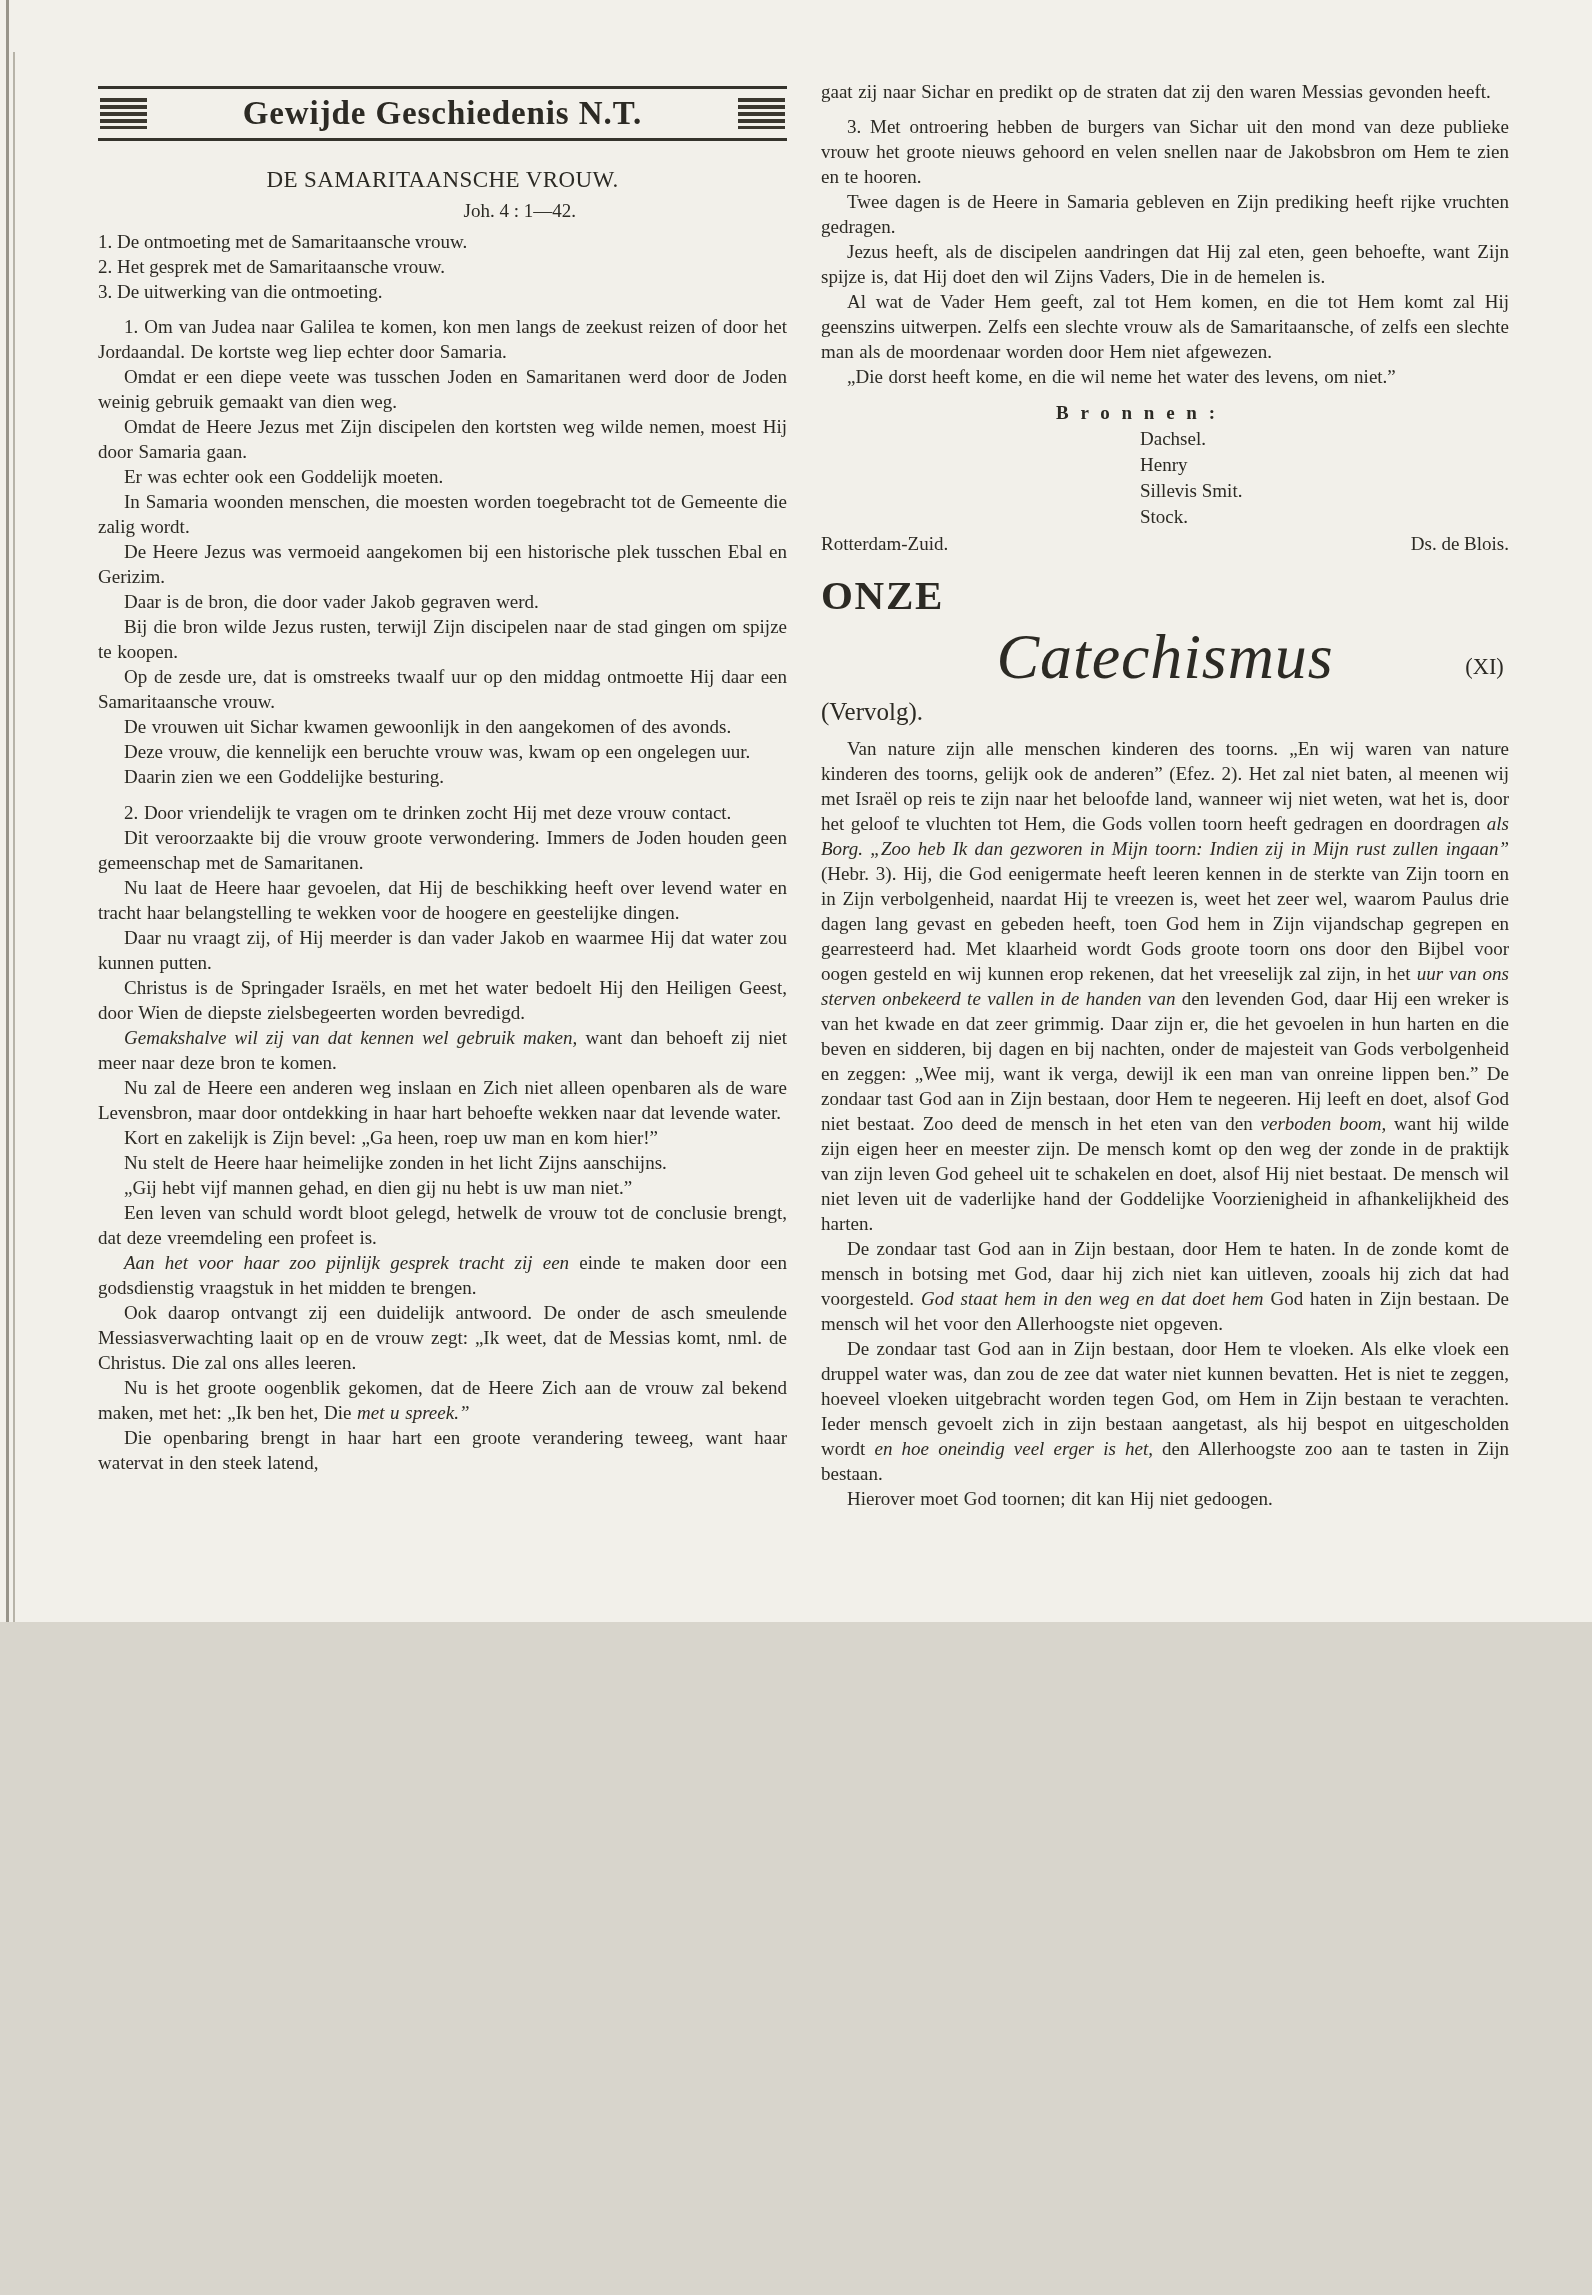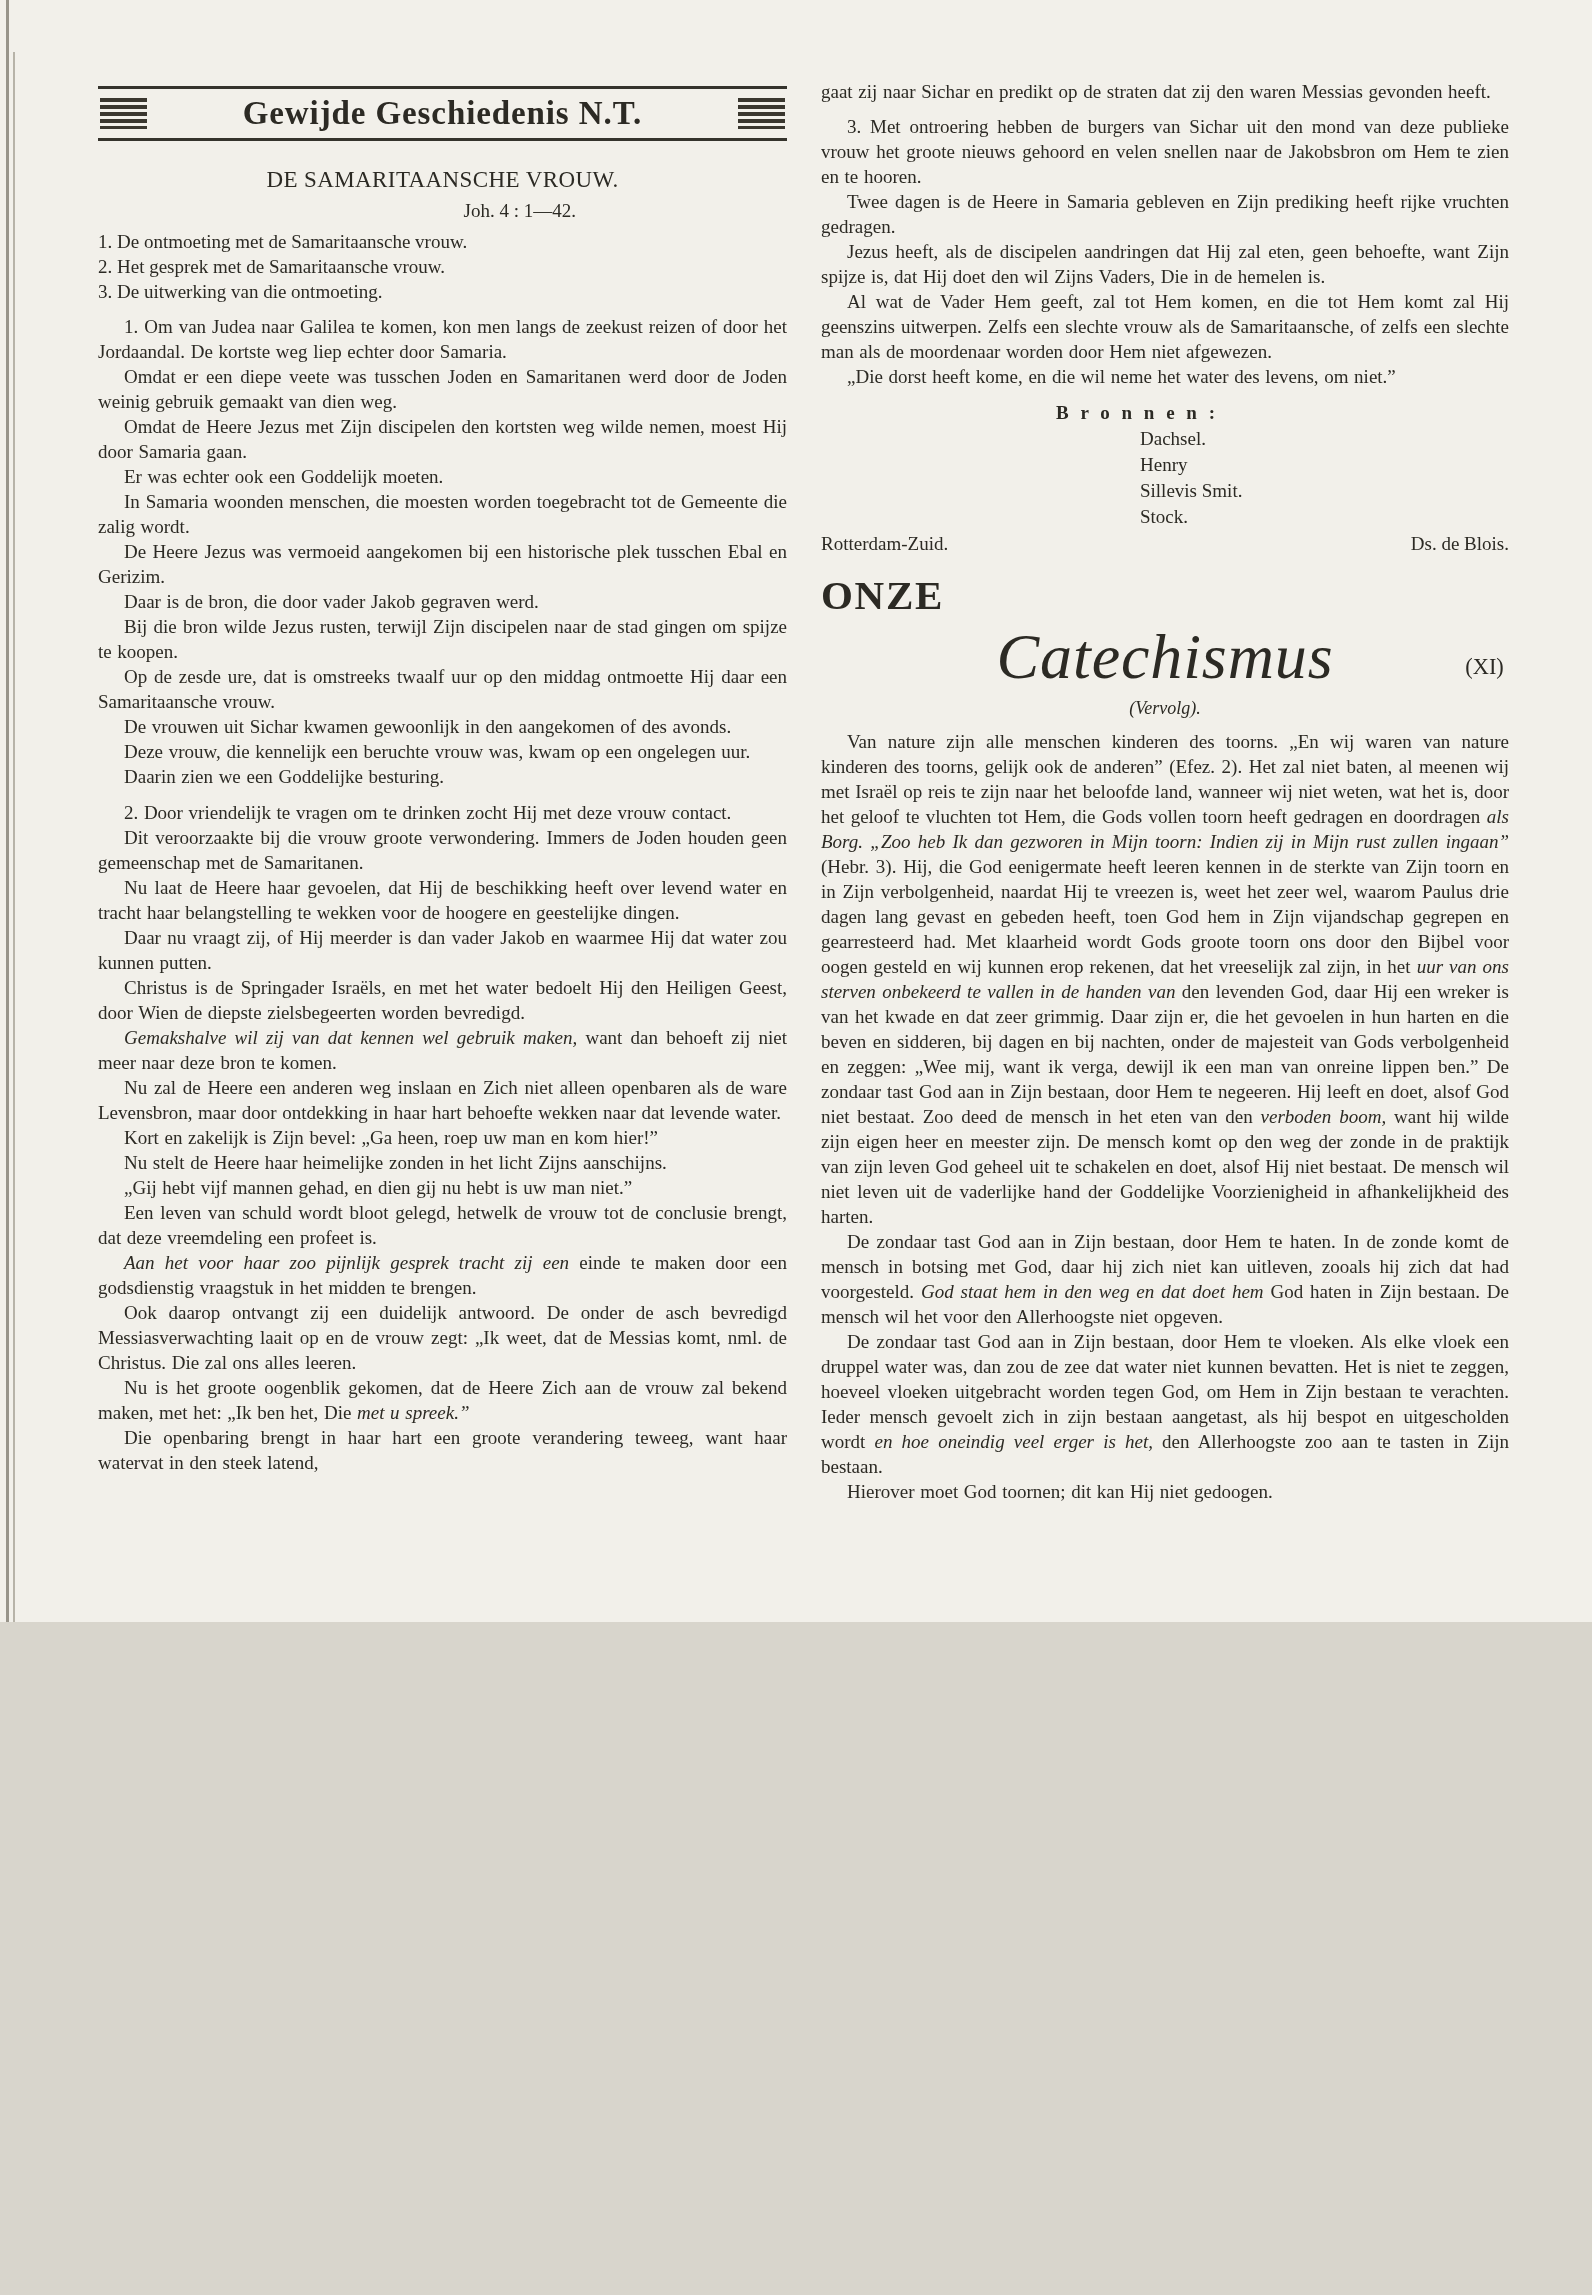--- a/index.html
+++ b/index.html
@@ -26,21 +26,21 @@
   .outline p{margin:0;text-indent:0;}
   .bronnen{margin:10.4px 0 3.5px;font-size:19px;line-height:26px;}
   .bronnen-label{margin-left:235px;font-weight:bold;letter-spacing:3.5px;}
   .bronnen-items{margin-left:319px;}
   .bronnen-items p{margin:0;text-indent:0;}
   .signoff{display:flex;justify-content:space-between;font-size:19px;margin:1.7px 0 12px;}
   .onze{font-size:41px;font-weight:bold;letter-spacing:1.7px;margin-top:15.5px;}
   .catech-row{position:relative;text-align:center;height:74px;margin-top:1.7px;}
   .catech{font-style:italic;font-weight:normal;font-size:64px;letter-spacing:0.9px;}
   .catech-num{position:absolute;right:5.2px;bottom:14px;font-size:22.4px;font-style:normal;}
-  .vervolg{text-align:center;font-size:18px;margin:3.5px 0 10.4px;font-style:italic;}
+  .vervolg{text-align:left;font-size:25px;margin:3.5px 0 10.4px;}
   .pagenum{position:absolute;left:98px;top:2140px;font-size:19px;}
   .binding-a{position:absolute;left:6px;top:0;width:2.6px;height:2295px;background:#98948a;}
   .binding-b{position:absolute;left:13px;top:52px;width:1.7px;height:2071px;background:#b7b3a8;}
   .bottom-tick{position:absolute;left:527px;top:2206px;width:1.7px;height:40px;background:#8e8a80;}
 </style>
 </head>
 <body>
 
 <div class="page">
   <div class="binding-a"></div>
@@ -77,21 +77,21 @@
         <p>Nu laat de Heere haar gevoelen, dat Hij de beschikking heeft over levend water en tracht haar belangstelling te wekken voor de hoogere en geestelijke dingen.</p>
         <p>Daar nu vraagt zij, of Hij meerder is dan vader Jakob en waarmee Hij dat water zou kunnen putten.</p>
         <p>Christus is de Springader Israëls, en met het water bedoelt Hij den Heiligen Geest, door Wien de diepste zielsbegeerten worden bevredigd.</p>
         <p><span class="it">Gemakshalve wil zij van dat kennen wel gebruik maken,</span><span> want dan behoeft zij niet meer naar deze bron te komen.</span></p>
         <p>Nu zal de Heere een anderen weg inslaan en Zich niet alleen openbaren als de ware Levensbron, maar door ontdekking in haar hart behoefte wekken naar dat levende water.</p>
         <p>Kort en zakelijk is Zijn bevel: „Ga heen, roep uw man en kom hier!”</p>
         <p>Nu stelt de Heere haar heimelijke zonden in het licht Zijns aanschijns.</p>
         <p>„Gij hebt vijf mannen gehad, en dien gij nu hebt is uw man niet.”</p>
         <p>Een leven van schuld wordt bloot gelegd, hetwelk de vrouw tot de conclusie brengt, dat deze vreemdeling een profeet is.</p>
         <p><span class="it">Aan het voor haar zoo pijnlijk gesprek tracht zij een</span><span> einde te maken door een godsdienstig vraagstuk in het midden te brengen.</span></p>
-        <p>Ook daarop ontvangt zij een duidelijk antwoord. De onder de asch bevredigd Messiasverwachting laait op en de vrouw zegt: „Ik weet, dat de Messias komt, nml. de Christus. Die zal ons alles leeren.</p>
+        <p>Ook daarop ontvangt zij een duidelijk antwoord. De onder de asch smeulende Messiasverwachting laait op en de vrouw zegt: „Ik weet, dat de Messias komt, nml. de Christus. Die zal ons alles leeren.</p>
         <p><span>Nu is het groote oogenblik gekomen, dat de Heere Zich aan de vrouw zal bekend maken, met het: „Ik ben het, Die </span><span class="it">met u spreek.”</span></p>
         <p>Die openbaring brengt in haar hart een groote verandering teweeg, want haar watervat in den steek latend,</p>
       </div>
   </div>
 
   <div class="col col-right">
     <div class="body-text">
         <p class="noindent">gaat zij naar Sichar en predikt op de straten dat zij den waren Messias gevonden heeft.</p>
         <p class="gap">3. Met ontroering hebben de burgers van Sichar uit den mond van deze publieke vrouw het groote nieuws gehoord en velen snellen naar de Jakobsbron om Hem te zien en te hooren.</p>
         <p>Twee dagen is de Heere in Samaria gebleven en Zijn prediking heeft rijke vruchten gedragen.</p>

